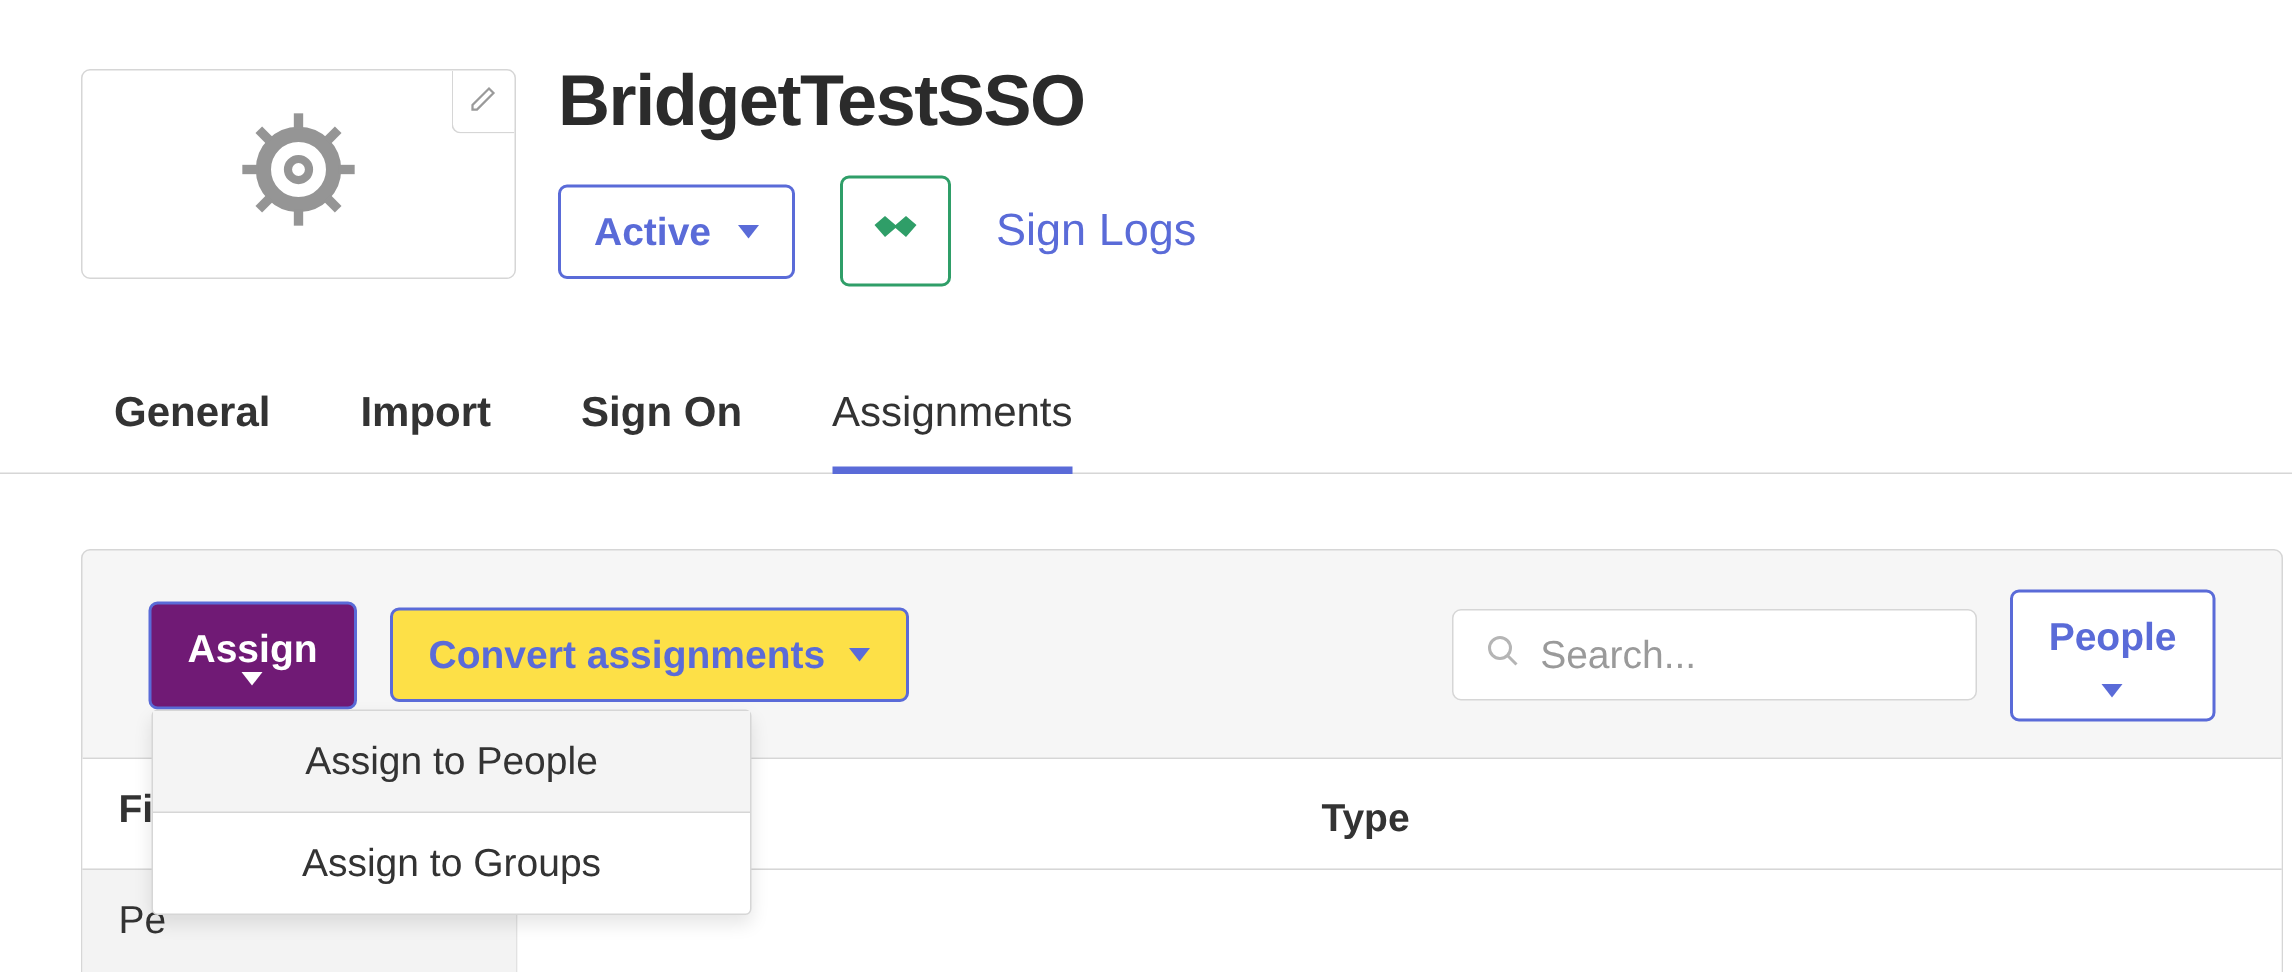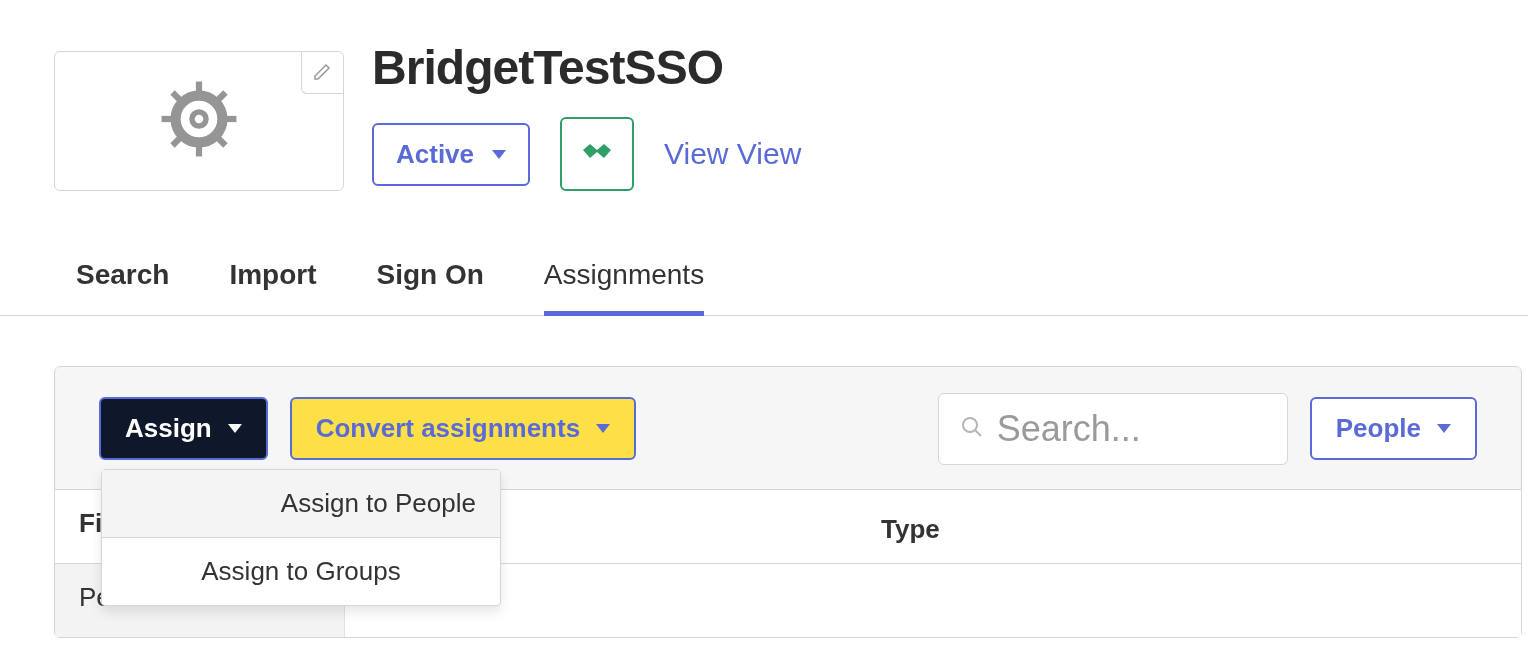--- a/index.html
+++ b/index.html
@@ -4,21 +4,21 @@
   <style>
     * { box-sizing: border-box; margin: 0; padding: 0; }
     body {
       font-family: -apple-system, BlinkMacSystemFont, "Segoe UI", Helvetica, Arial, sans-serif;
       background: #ffffff;
       color: #333;
       width: 1528px;
     }
     .header-row {
       display: flex;
-      align-items: flex-end;
+      align-items: center;
       gap: 28px;
       padding: 40px 0 0 54px;
     }
     .logo-box {
       width: 290px;
       height: 140px;
       border: 1.5px solid #d6d6d6;
       border-radius: 6px;
       position: relative;
       display: flex;
@@ -113,32 +113,32 @@
       background: #f6f6f6;
     }
     .panel-toolbar {
       display: flex;
       align-items: center;
       padding: 26px 44px 24px 44px;
       gap: 22px;
     }
     .toolbar-spacer { flex: 1; }
     .btn-primary {
-      background: #0f172a;
+      background: #701a75;
       color: #fff;
       border: 2px solid #5a6bd8;
       border-radius: 6px;
       font-size: 26px;
       font-weight: 600;
       padding: 14px 24px;
       display: inline-flex;
       align-items: center;
-      gap: 16px;
       cursor: pointer;
       position: relative;
+      flex-direction: column;
     }
     .caret-down-white {
       width: 0; height: 0;
       border-left: 7px solid transparent;
       border-right: 7px solid transparent;
       border-top: 9px solid #fff;
     }
     .btn-outline-blue {
       background: #fde047;
       color: #5a6bd8;
@@ -158,38 +158,39 @@
       border-radius: 6px;
       display: flex;
       align-items: center;
       padding: 14px 22px;
       width: 350px;
       gap: 14px;
     }
     .search-box input {
       border: none;
       outline: none;
-      font-size: 36px;
+      font-size: 26px;
       color: #0f172a;
       width: 100%;
       background: transparent;
     }
     .search-box input::placeholder { color: #9a9a9a; }
     .people-btn {
       background: #fff;
       color: #5a6bd8;
       border: 2px solid #5a6bd8;
       border-radius: 6px;
       font-size: 26px;
       font-weight: 600;
       padding: 14px 24px;
       display: inline-flex;
       align-items: center;
       gap: 16px;
       cursor: pointer;
+      flex-direction: column;
     }
     .panel-header-row {
       background: #fff;
       border-top: 1.5px solid #d6d6d6;
       display: flex;
       font-size: 26px;
       font-weight: 600;
       color: #333;
     }
     .col-fil {
@@ -226,21 +227,20 @@
     .dropdown-item {
       font-size: 26px;
       font-weight: 400;
       color: #333;
       padding: 18px 24px;
       cursor: pointer;
     }
     .dropdown-item:first-child {
       background: #f4f4f4;
       border-bottom: 1.5px solid #d6d6d6;
-      text-align: right;
     }
   </style>
 </head>
 <body>
 
 <div class="header-row">
   <div class="logo-box">
     <span>
       <svg class="gear-svg" viewBox="0 0 100 100" fill="none">
         <g fill="#6b6b6b" opacity="0.85">
@@ -275,27 +275,27 @@
         <span>Active</span>
         <span class="caret-down-blue"></span>
       </button>
       <div class="handshake-box">
         <span>
           <svg width="34" height="24" viewBox="0 0 34 24">
             <path d="M3 10 L10 4 L17 10 L24 4 L31 10 L24 18 L17 12 L10 18 Z" fill="#2f9e68"></path>
           </svg>
         </span>
       </div>
-      <span class="link-text">View View</span>
+      <span class="link-text">Sign Logs</span>
     </div>
   </div>
 </div>
 
 <div class="tabs">
-  <div class="tab">Search</div>
+  <div class="tab">General</div>
   <div class="tab">Import</div>
   <div class="tab">Sign On</div>
   <div class="tab active">Assignments</div>
 </div>
 
 <div class="panel">
   <div class="panel-toolbar">
     <button class="btn-primary">
       <span>Assign</span>
       <span class="caret-down-white"></span>

